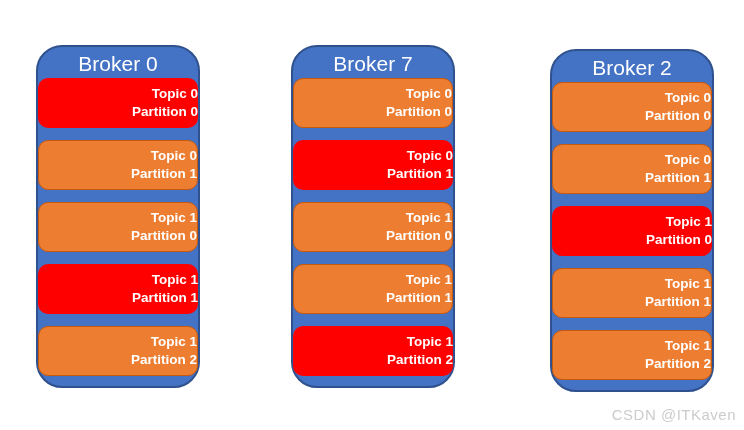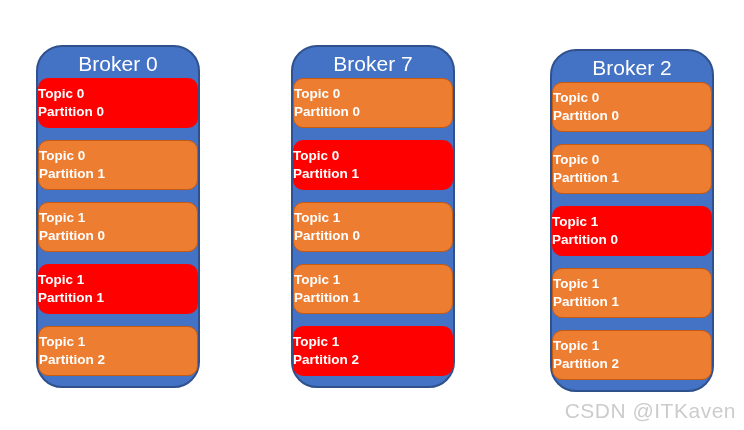--- a/index.html
+++ b/index.html
@@ -36,37 +36,37 @@
     white-space: nowrap;
   }
   .partition {
     height: 50px;
     margin: 0 0 12px 0;
     border-radius: 10px;
     box-sizing: border-box;
     display: flex;
     flex-direction: column;
     justify-content: center;
-    align-items: flex-start;
+    align-items: flex-end;
     text-align: center;
     color: var(--label-text, #ffffff);
     font-size: 13.5px;
     font-weight: bold;
     line-height: 18px;
   }
   .partition:last-child { margin-bottom: 0; }
   .partition.red { background: var(--partition-red, #FF0000); }
   .partition.orange {
     background: var(--partition-orange, #ED7D31);
     border: 1.5px solid var(--partition-orange-border, #C55A11);
   }
   .watermark {
     position: absolute;
     right: 8px; bottom: 7px;
-    font-size: 21px;
+    font-size: 15px;
     color: var(--watermark-text, #CCCCCC);
     letter-spacing: 0.5px;
   }
 </style>
 </head>
 <body>
 
 <div class="brokers-row">
     <div class="broker">
       <div class="broker-title">Broker 0</div>

